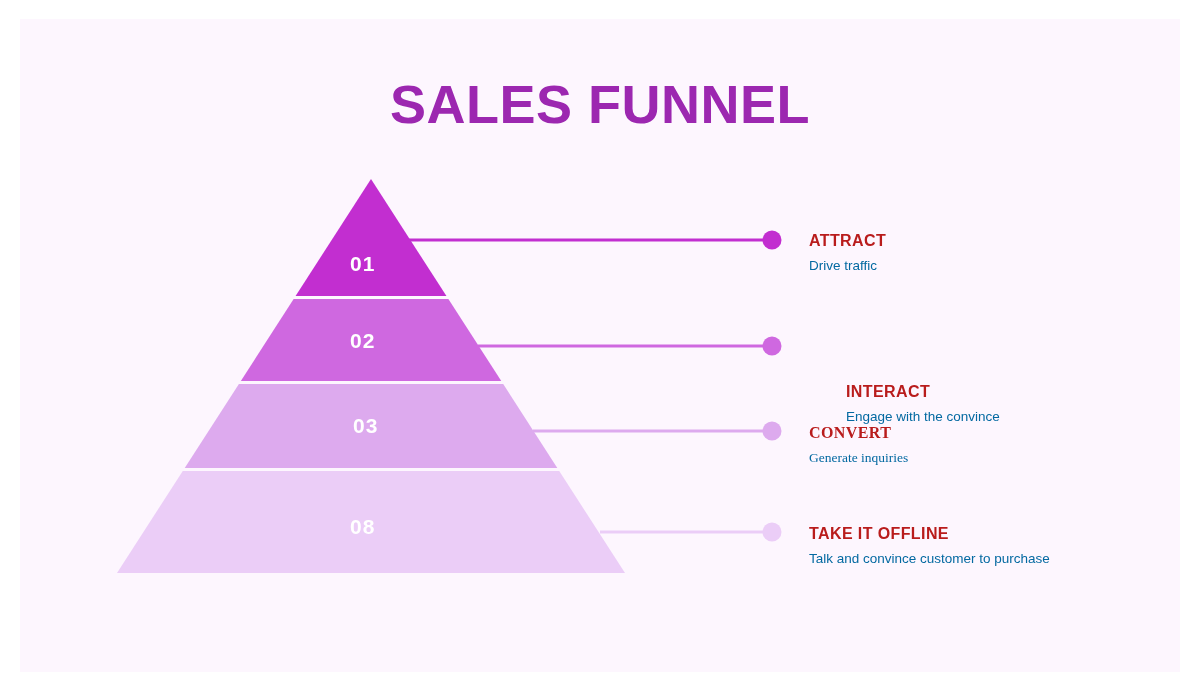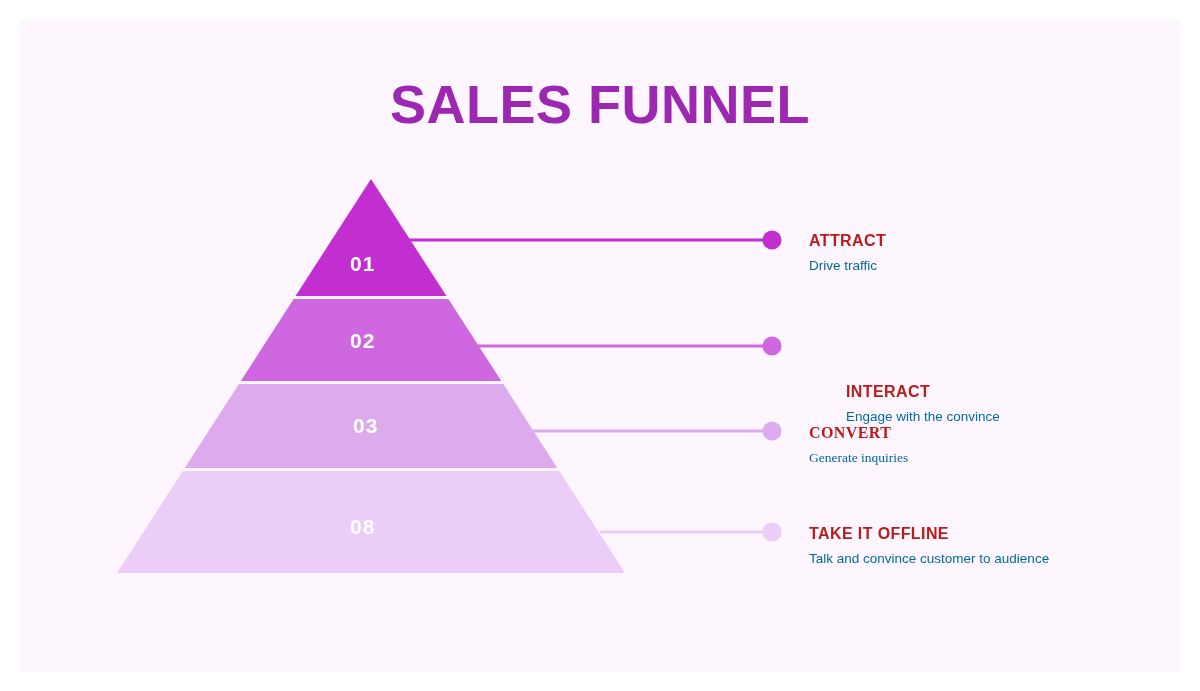--- a/index.html
+++ b/index.html
@@ -125,16 +125,16 @@
     <div class="label-desc">Engage with the convince</div>
   </div>
 
   <div class="label-block" style="left:809px; top:424px;font-family:Liberation Serif, serif;">
     <div class="label-title">CONVERT</div>
     <div class="label-desc">Generate inquiries</div>
   </div>
 
   <div class="label-block" style="left:809px; top:525px;">
     <div class="label-title">TAKE IT OFFLINE</div>
-    <div class="label-desc">Talk and convince customer to audience</div>
+    <div class="label-desc">Talk and convince customer to purchase</div>
   </div>
 
 </div>
 
 </body></html>

